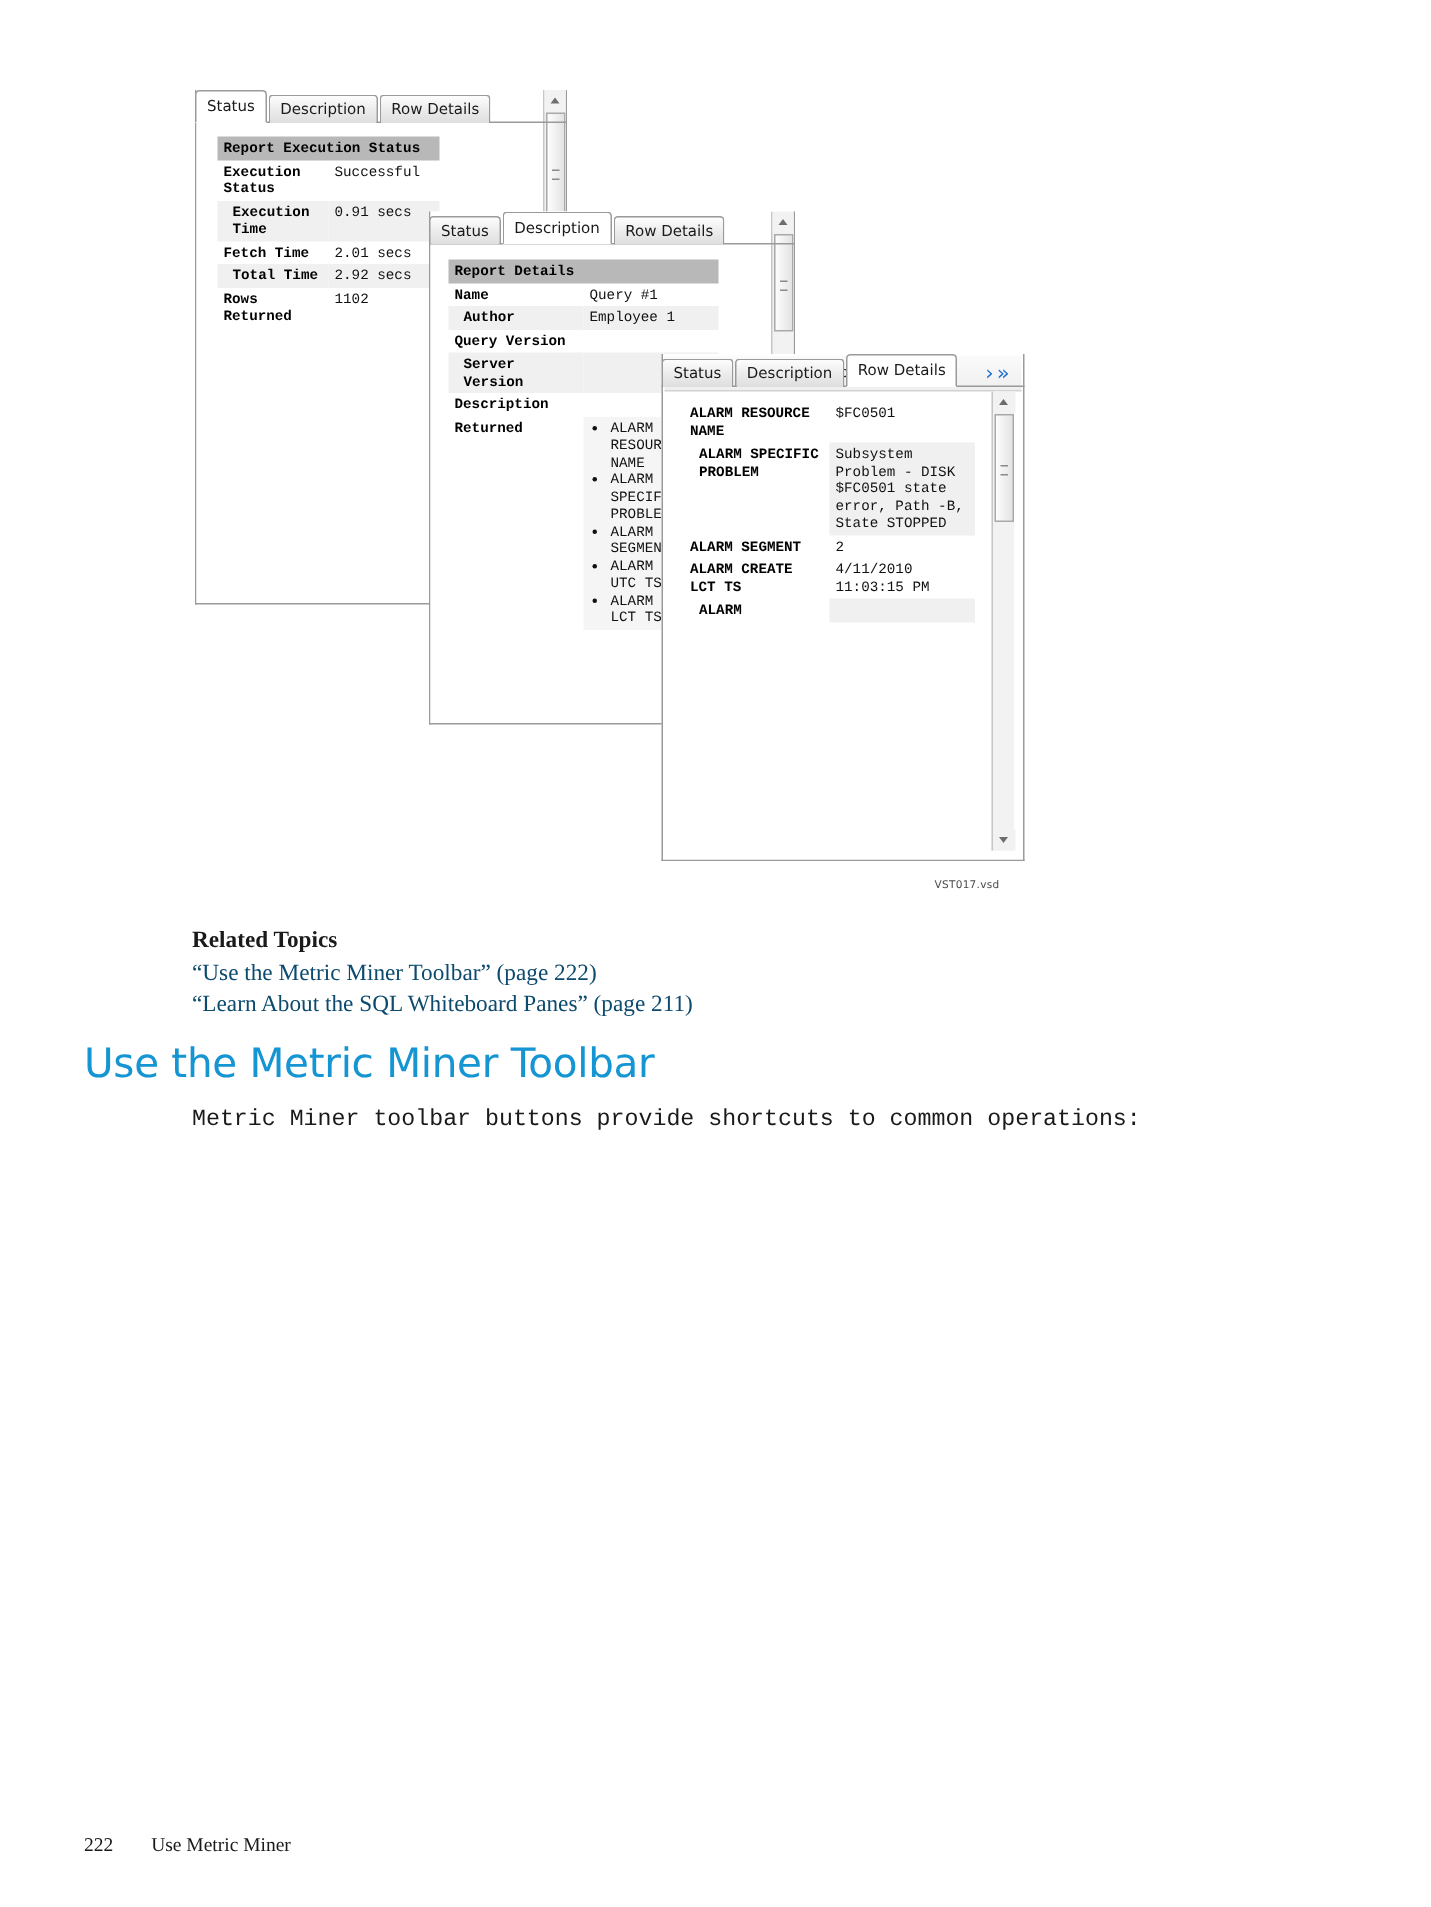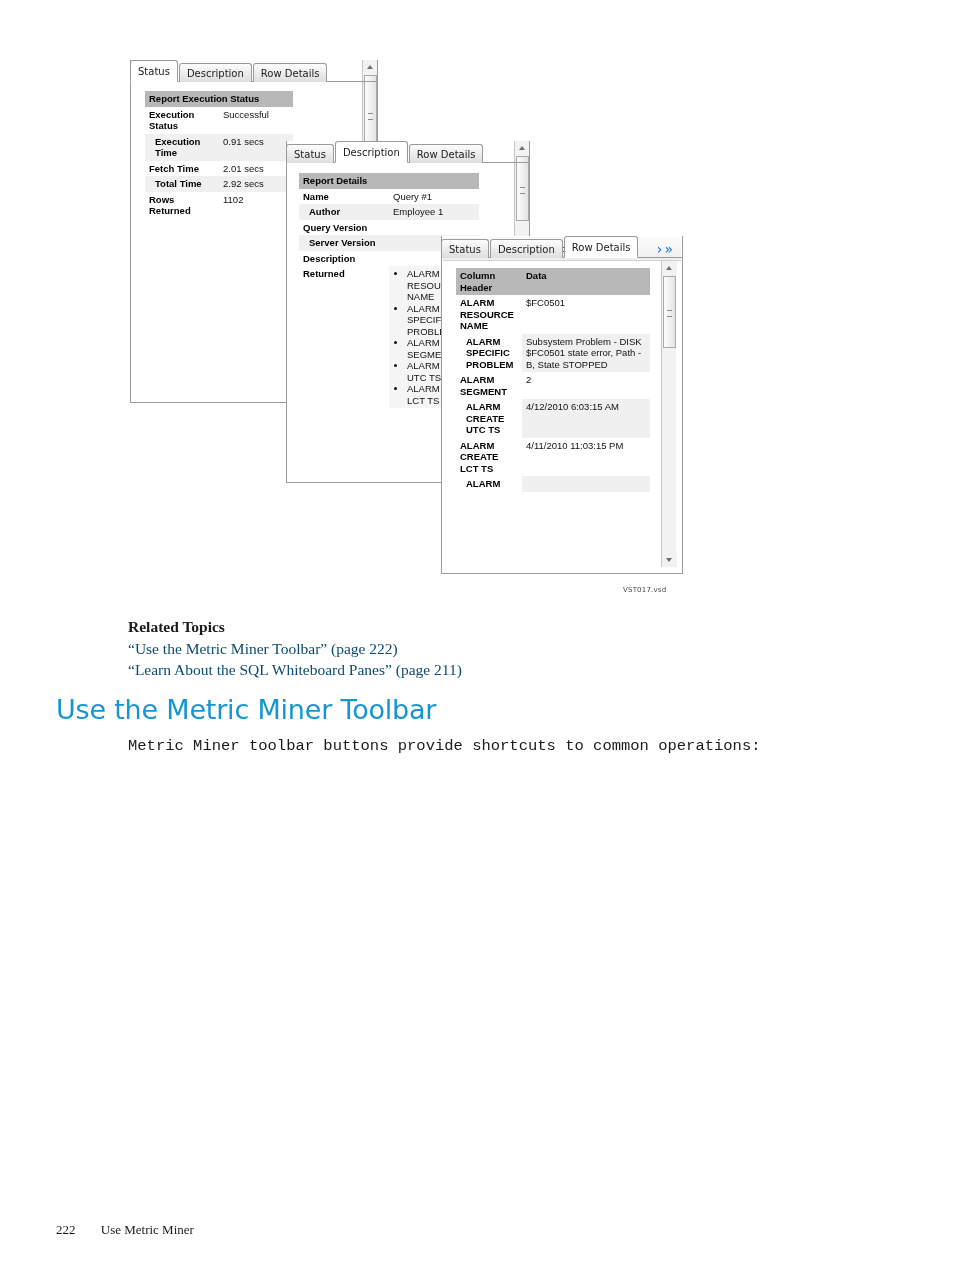--- a/index.html
+++ b/index.html
@@ -86,21 +86,21 @@
     position: absolute;
     left: 0; top: 0; right: 0; bottom: 0;
     overflow: hidden;
     background: #ffffff;
   }
 
   
   .ptable {
     position: absolute;
     border-collapse: collapse;
-    font-family: Liberation Sans, sans-serif;
+    font-family: Liberation Mono, monospace;
     font-size: 9.5px;
     table-layout: fixed;
   }
   .ptable td {
     vertical-align: top;
     padding: 2px 4px 2px 4px;
     line-height: 11.5px;
   }
   .ptable td.k {
     font-weight: bold;
@@ -399,39 +399,31 @@
           </div>
         <div class="navbtn dis">«</div>
         <div class="navbtn dis">‹</div>
         <div class="navlabel">Row 1 of 1102</div>
         <div class="navbtn en">›</div>
         <div class="navbtn en" style="margin-right:8px;">»</div>
       </div>
 
       <table class="ptable" style="left:14px; top:32px; width:194px;">
         <tbody>
-            <tr class="hdr">
-          <td style="width:58px;">Column Header</td>
-          <td>Data</td>
-        </tr>
         <tr>
           <td class="k">ALARM RESOURCE NAME</td>
           <td class="v">$FC0501</td>
         </tr>
         <tr class="alt">
           <td class="k" style="background:transparent;">ALARM SPECIFIC PROBLEM</td>
           <td class="v">Subsystem Problem - DISK $FC0501 state error, Path -B, State STOPPED</td>
         </tr>
         <tr>
           <td class="k">ALARM SEGMENT</td>
           <td class="v">2</td>
-        </tr>
-        <tr class="alt">
-          <td class="k" style="background:transparent;">ALARM CREATE UTC TS</td>
-          <td class="v">4/12/2010 6:03:15 AM</td>
         </tr>
         <tr>
           <td class="k">ALARM CREATE LCT TS</td>
           <td class="v">4/11/2010 11:03:15 PM</td>
         </tr>
         <tr class="alt">
           <td class="k" style="background:transparent;">ALARM</td>
           <td class="v"></td>
         </tr>
       </tbody>

